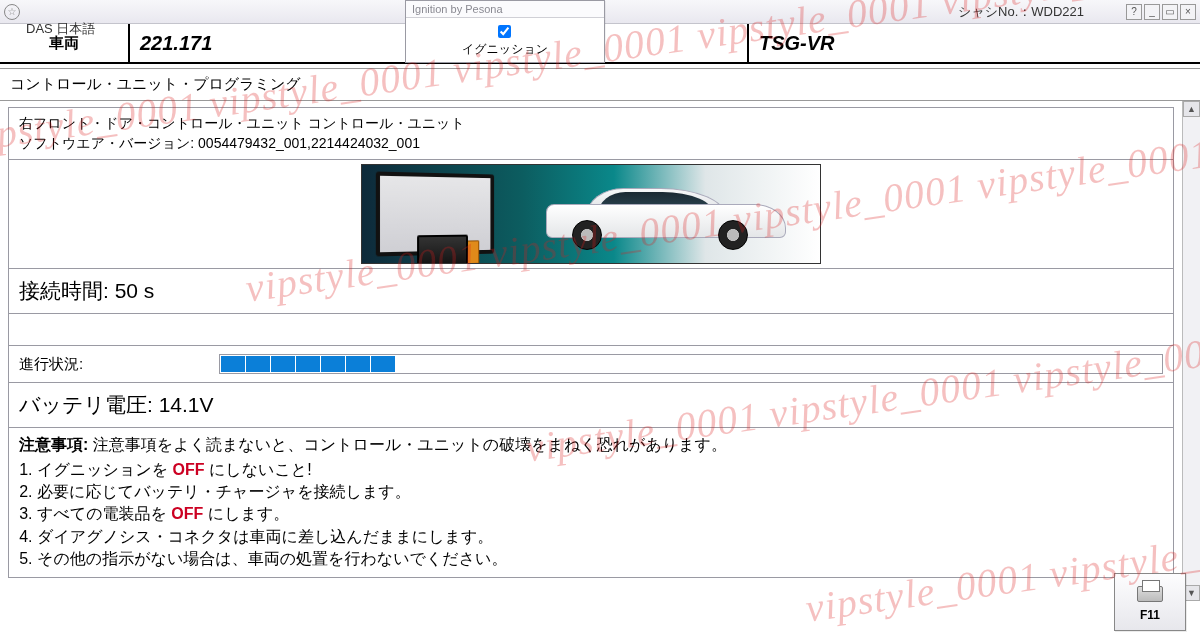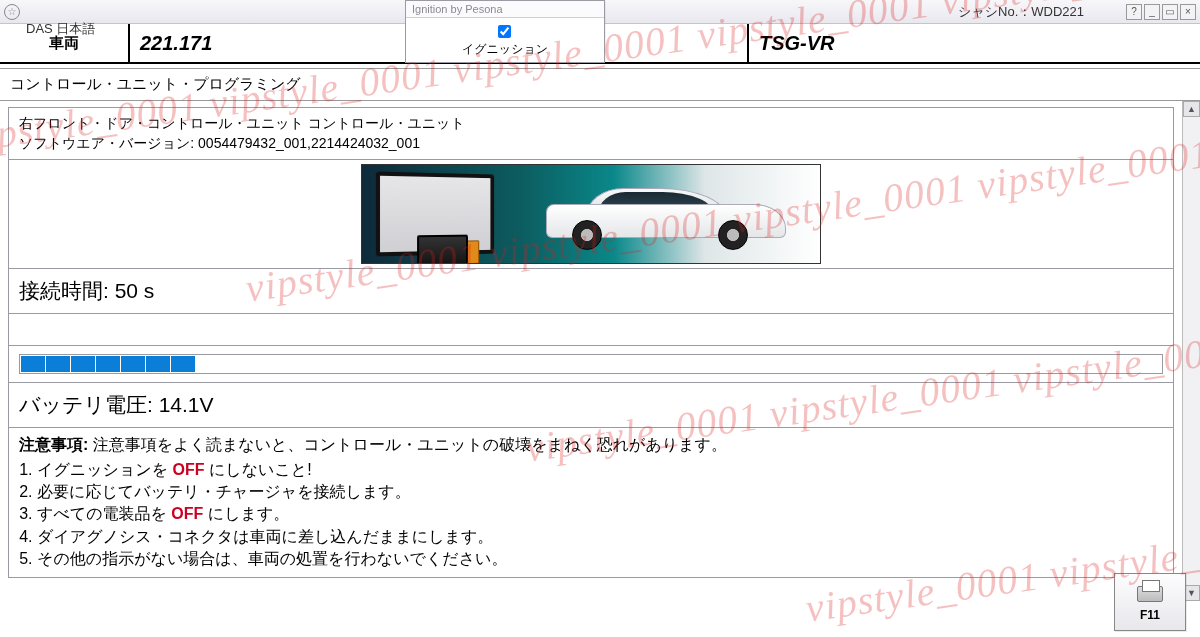--- a/index.html
+++ b/index.html
@@ -318,20 +318,21 @@
         </div>
       </div>
 
       <div class="row-line">
         <span>接続時間: </span><span>50 s</span>
       </div>
 
       <div class="row-line empty"></div>
 
       <div class="progress-row">
+        <div class="plabel">進行状況:</div>
         <div class="progress-track" id="progress-track">
             <div class="pblock"></div>
             <div class="pblock"></div>
             <div class="pblock"></div>
             <div class="pblock"></div>
             <div class="pblock"></div>
             <div class="pblock"></div>
             <div class="pblock"></div>
           </div>
       </div>

